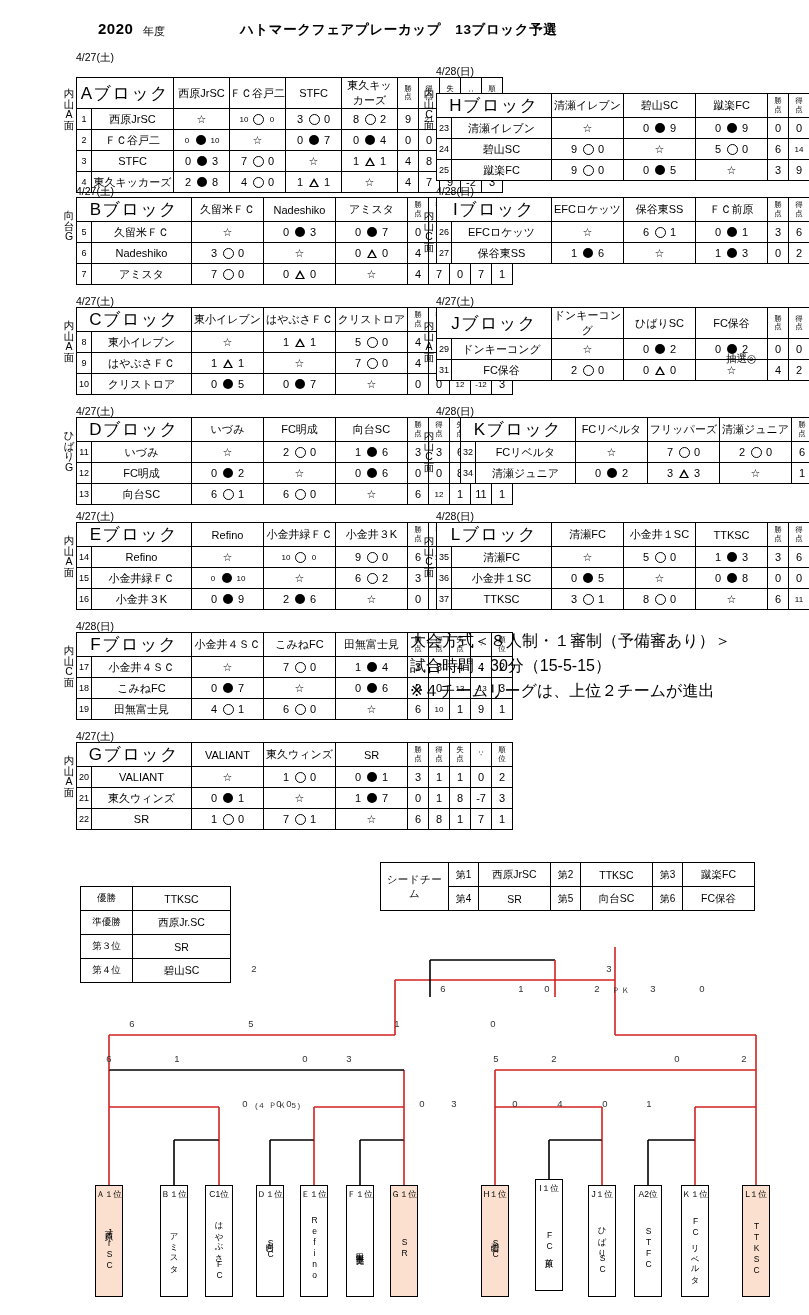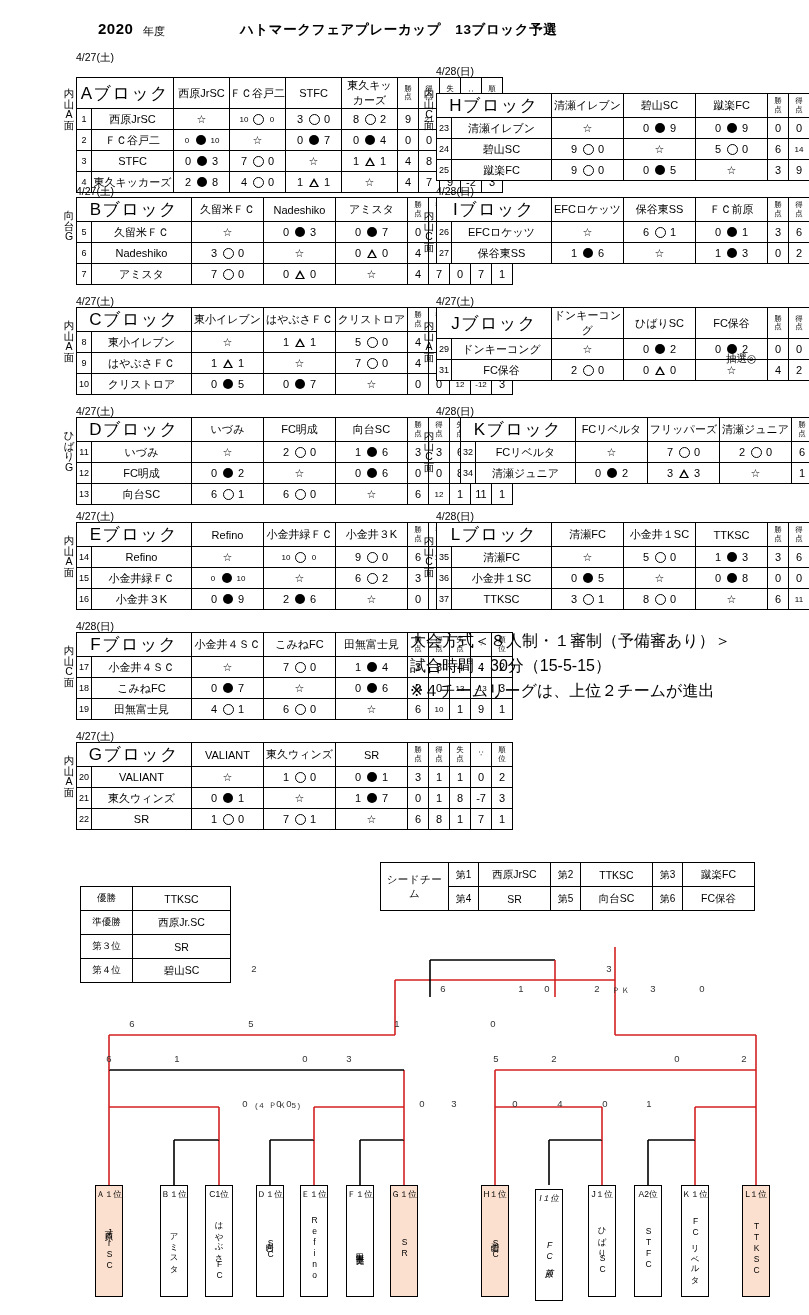--- a/index.html
+++ b/index.html
@@ -1451,21 +1451,21 @@
       <div class="vert">田無富士見</div>
     </div>
     <div class="tbox hl" style="left: 390px; top: 330px;">
       <div class="rank">Ｇ１位</div>
       <div class="vert">SR</div>
     </div>
     <div class="tbox hl" style="left: 481px; top: 330px;">
       <div class="rank">H１位</div>
       <div class="vert">碧山SC</div>
     </div>
-    <div class="tbox" style="left: 535px; top: 334px; font-style: italic;">
+    <div class="tbox" style="left: 535px; top: 324px;">
       <div class="rank">I１位</div>
       <div class="vert">FC前原</div>
     </div>
     <div class="tbox" style="left: 588px; top: 330px;">
       <div class="rank">J１位</div>
       <div class="vert">ひばりSC</div>
     </div>
     <div class="tbox" style="left: 634px; top: 330px;">
       <div class="rank">A2位</div>
       <div class="vert">STFC</div>

